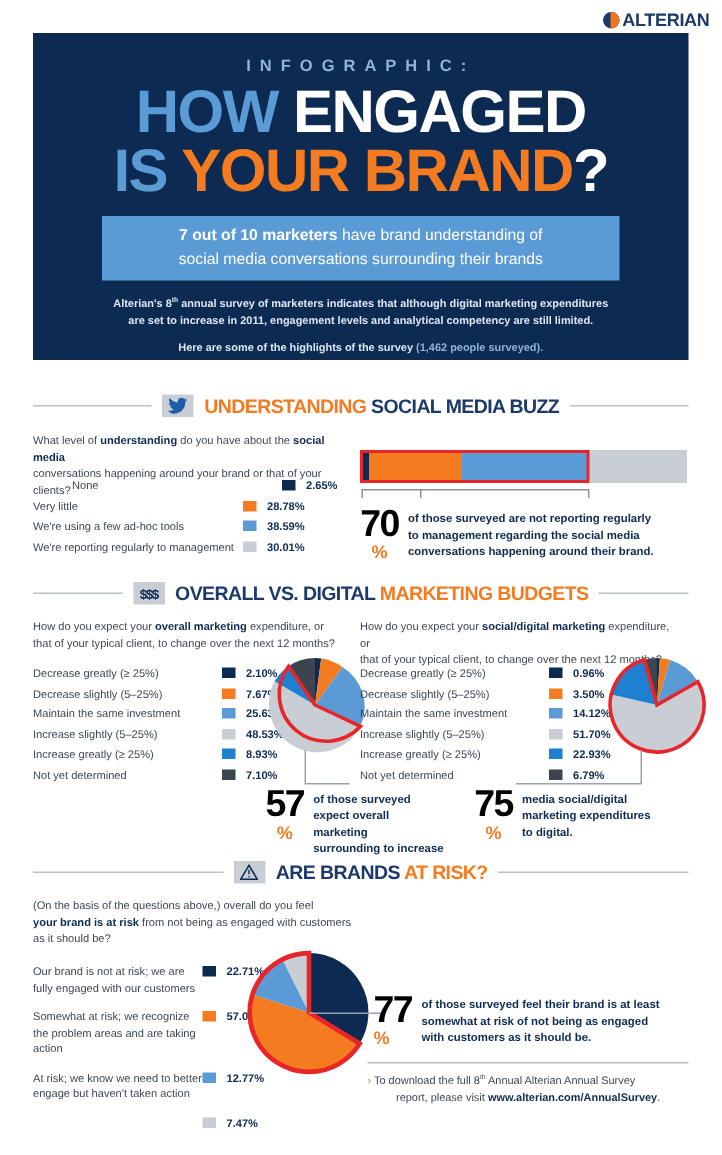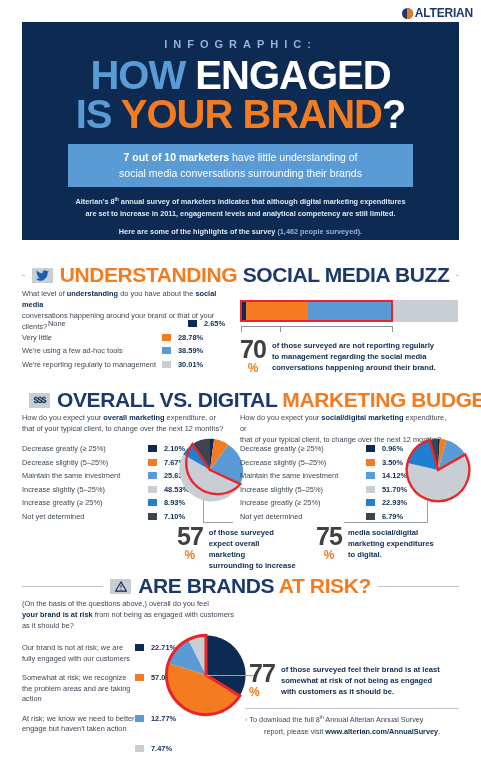--- a/index.html
+++ b/index.html
@@ -29,36 +29,36 @@
   .hero-band b { color:#ffffff; }
   .hero-sub { margin:9px 16px 0; text-align:center; color:#dce7f3; font-size:7.3px; font-weight:bold; line-height:1.6; }
   .hero-sub .muted { color:#8fb3d9; font-weight:bold; }
   sup { font-size:0.62em; vertical-align:super; }
 
   
   .sec-head { display:flex; align-items:center; gap:7px; width:437px; margin-left:22px; }
   .rule { flex:1; height:1px; background:#b9c2cc; }
   .sec-icon { width:21px; height:15px; background:#c9ced4; display:flex; align-items:center; justify-content:center; color:#0d2b52; font-size:9px; font-weight:bold; flex:0 0 auto; }
   .sec-icon svg { display:block; }
-  .sec-title { font-size:21px; font-weight:bold; letter-spacing:-0.4px; white-space:nowrap; }
+  .sec-title { font-size:13px; font-weight:bold; letter-spacing:-0.4px; white-space:nowrap; }
   .sec-title .a { color:#f47b20; }
   .sec-title .b { color:#1b3a6b; }
 
   
   .q { font-size:7.4px; color:#3d4753; line-height:1.5; font-weight:500; }
   .q b { color:#0d2b52; }
   .legend { margin-top:7px; }
   .legend-row { display:flex; align-items:flex-start; font-size:7.4px; color:#3d4753; line-height:1.42; margin-bottom:3px; }
   .legend-row .lbl { flex:0 0 auto; }
   .legend-row .sw { width:9px; height:7px; margin:1px 7px 0 0; flex:0 0 auto; }
   .legend-row .val { font-weight:bold; color:#0d2b52; font-size:7.4px; flex:0 0 auto; }
 
   
   .stat { display:flex; align-items:flex-start; gap:6px; }
-  .stat-num { font-size:25px; font-weight:bold; color:#404040; line-height:0.86; letter-spacing:-1px; }
+  .stat-num { font-size:25px; font-weight:bold; color:#000000; line-height:0.86; letter-spacing:-1px; }
   .stat-pct { font-size:12px; font-weight:bold; color:#f47b20; line-height:1; margin-top:1px; }
   .stat-txt { font-size:7.6px; font-weight:bold; color:#0d2b52; line-height:1.45; padding-top:1px; }
 
   
   .barwrap { position:absolute; left:240px; top:300px; width:218px; }
   .bar { display:flex; height:22px; width:218px; border:0; }
   .bar .seg { height:100%; }
   .bar-frame { position:absolute; left:0; top:0; height:22px; border:2px solid #e8262a; }
   .ticks { position:relative; height:8px; margin-top:4px; width:218px; }
   .ticks .hline { position:absolute; top:0; height:1px; background:#8a939e; }
@@ -78,21 +78,21 @@
 
   <div class="hero">
     <div class="hero-kicker">INFOGRAPHIC:</div>
     <div class="hero-l1">
       <span class="c-blue">HOW </span><span class="c-white">ENGAGED</span>
     </div>
     <div class="hero-l2">
       <span class="c-blue">IS </span><span class="c-orange">YOUR BRAND</span><span class="c-white">?</span>
     </div>
     <div class="hero-band">
-      <b>7 out of 10 marketers</b><span> have little understanding of</span><br>
+      <b>7 out of 10 marketers</b><span> have brand understanding of</span><br>
       <span>social media conversations surrounding their brands</span>
     </div>
     <div class="hero-sub">
       <span>Alterian's 8</span><sup>th</sup><span> annual survey of marketers indicates that although digital marketing expenditures</span><br>
       <span>are set to increase in 2011, engagement levels and analytical competency are still limited.</span>
       <div style="margin-top:6px;">
         <span>Here are some of the highlights of the survey</span><span class="muted"> (1,462 people surveyed).</span>
       </div>
     </div>
   </div>

